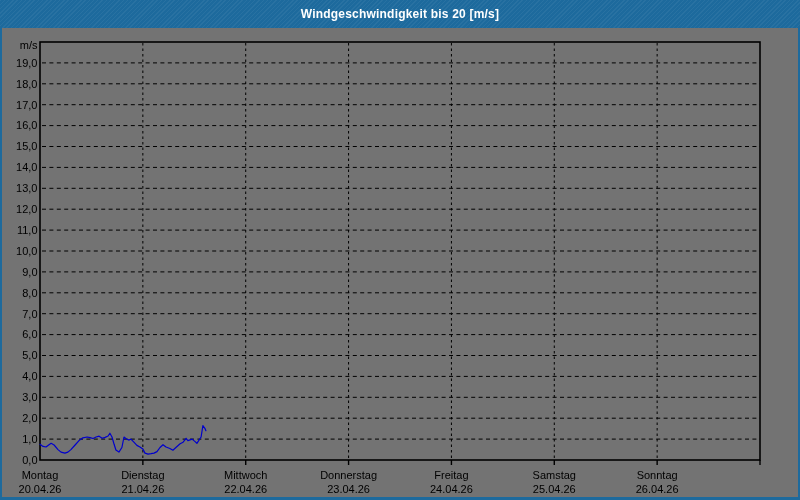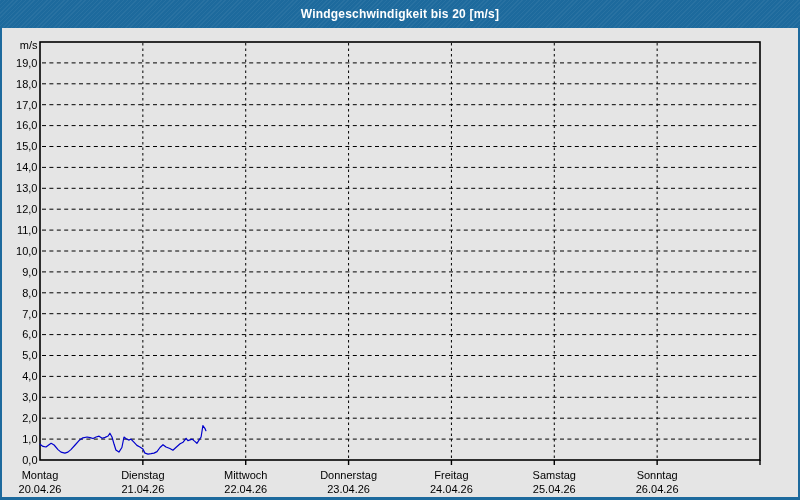--- a/index.html
+++ b/index.html
@@ -24,21 +24,21 @@
   .titlebar .title{
     color:#ffffff;
     font-size:12px;
     font-weight:bold;
     letter-spacing:0.2px;
     text-align:center;
   }
   .content{
     position:absolute;
     left:2px;right:2px;top:28px;bottom:3px;
-    background:#e5e5e5;
+    background:#737373;
   }
   svg text{
     font-family:"Liberation Sans","DejaVu Sans",sans-serif;
     fill:#000000;
   }
 </style>
 </head>
 <body>
 
 <div class="window">

